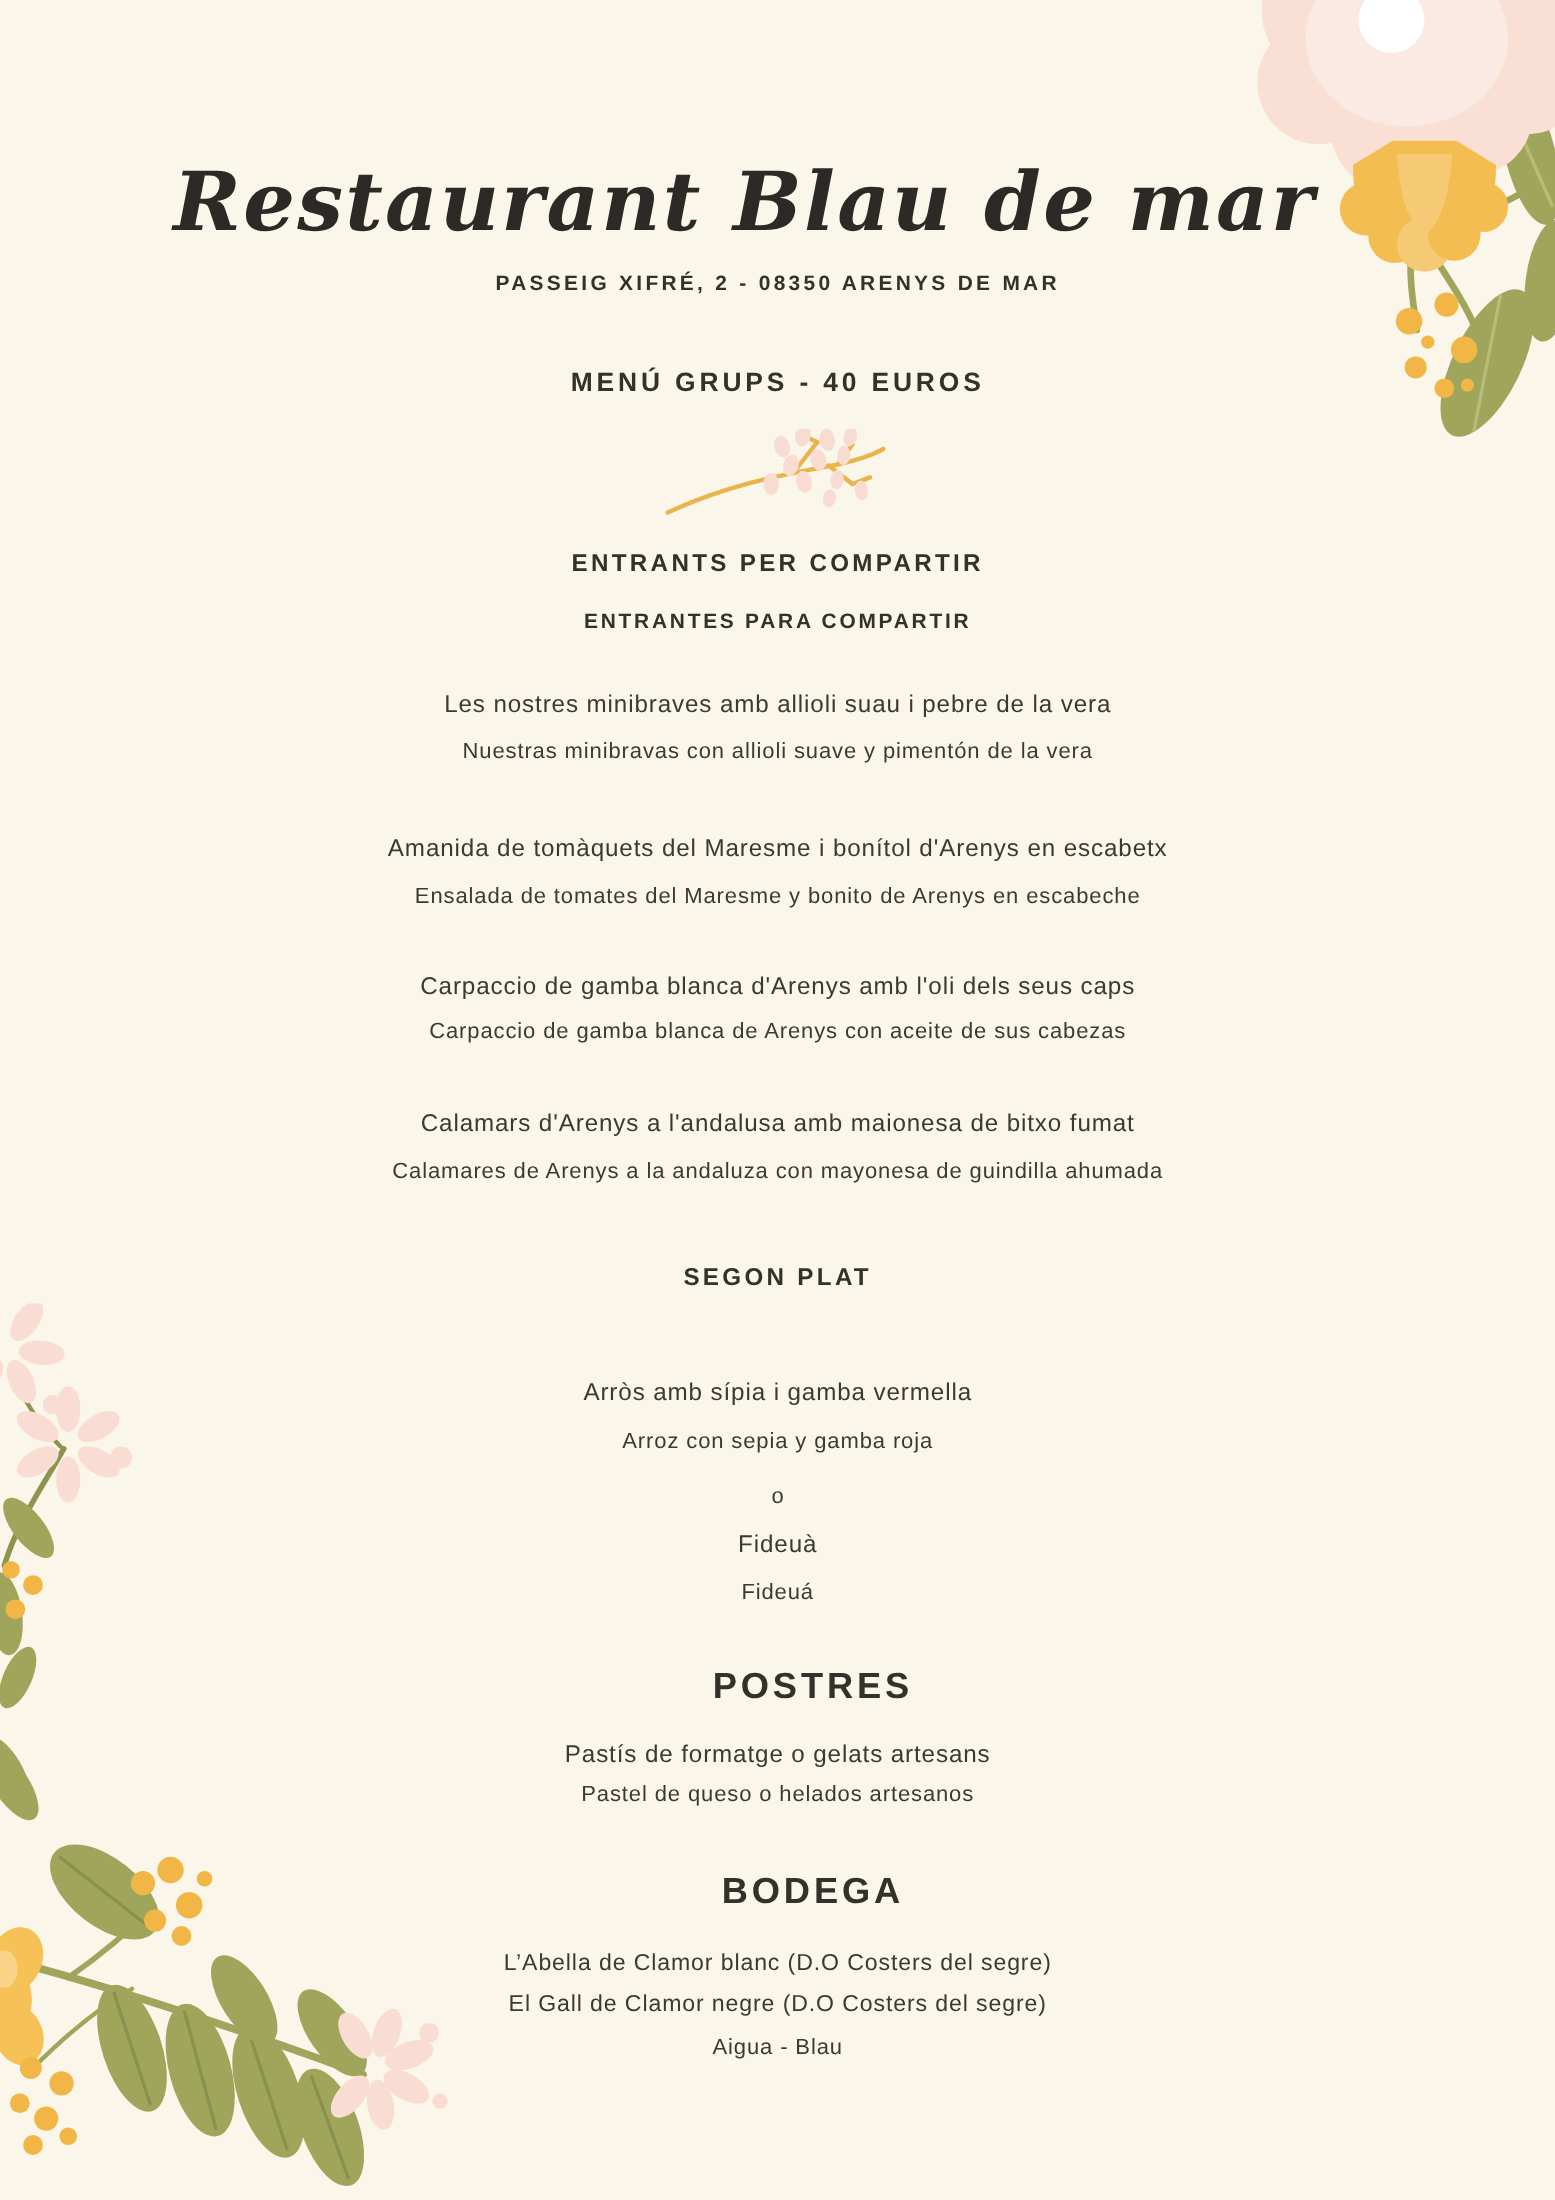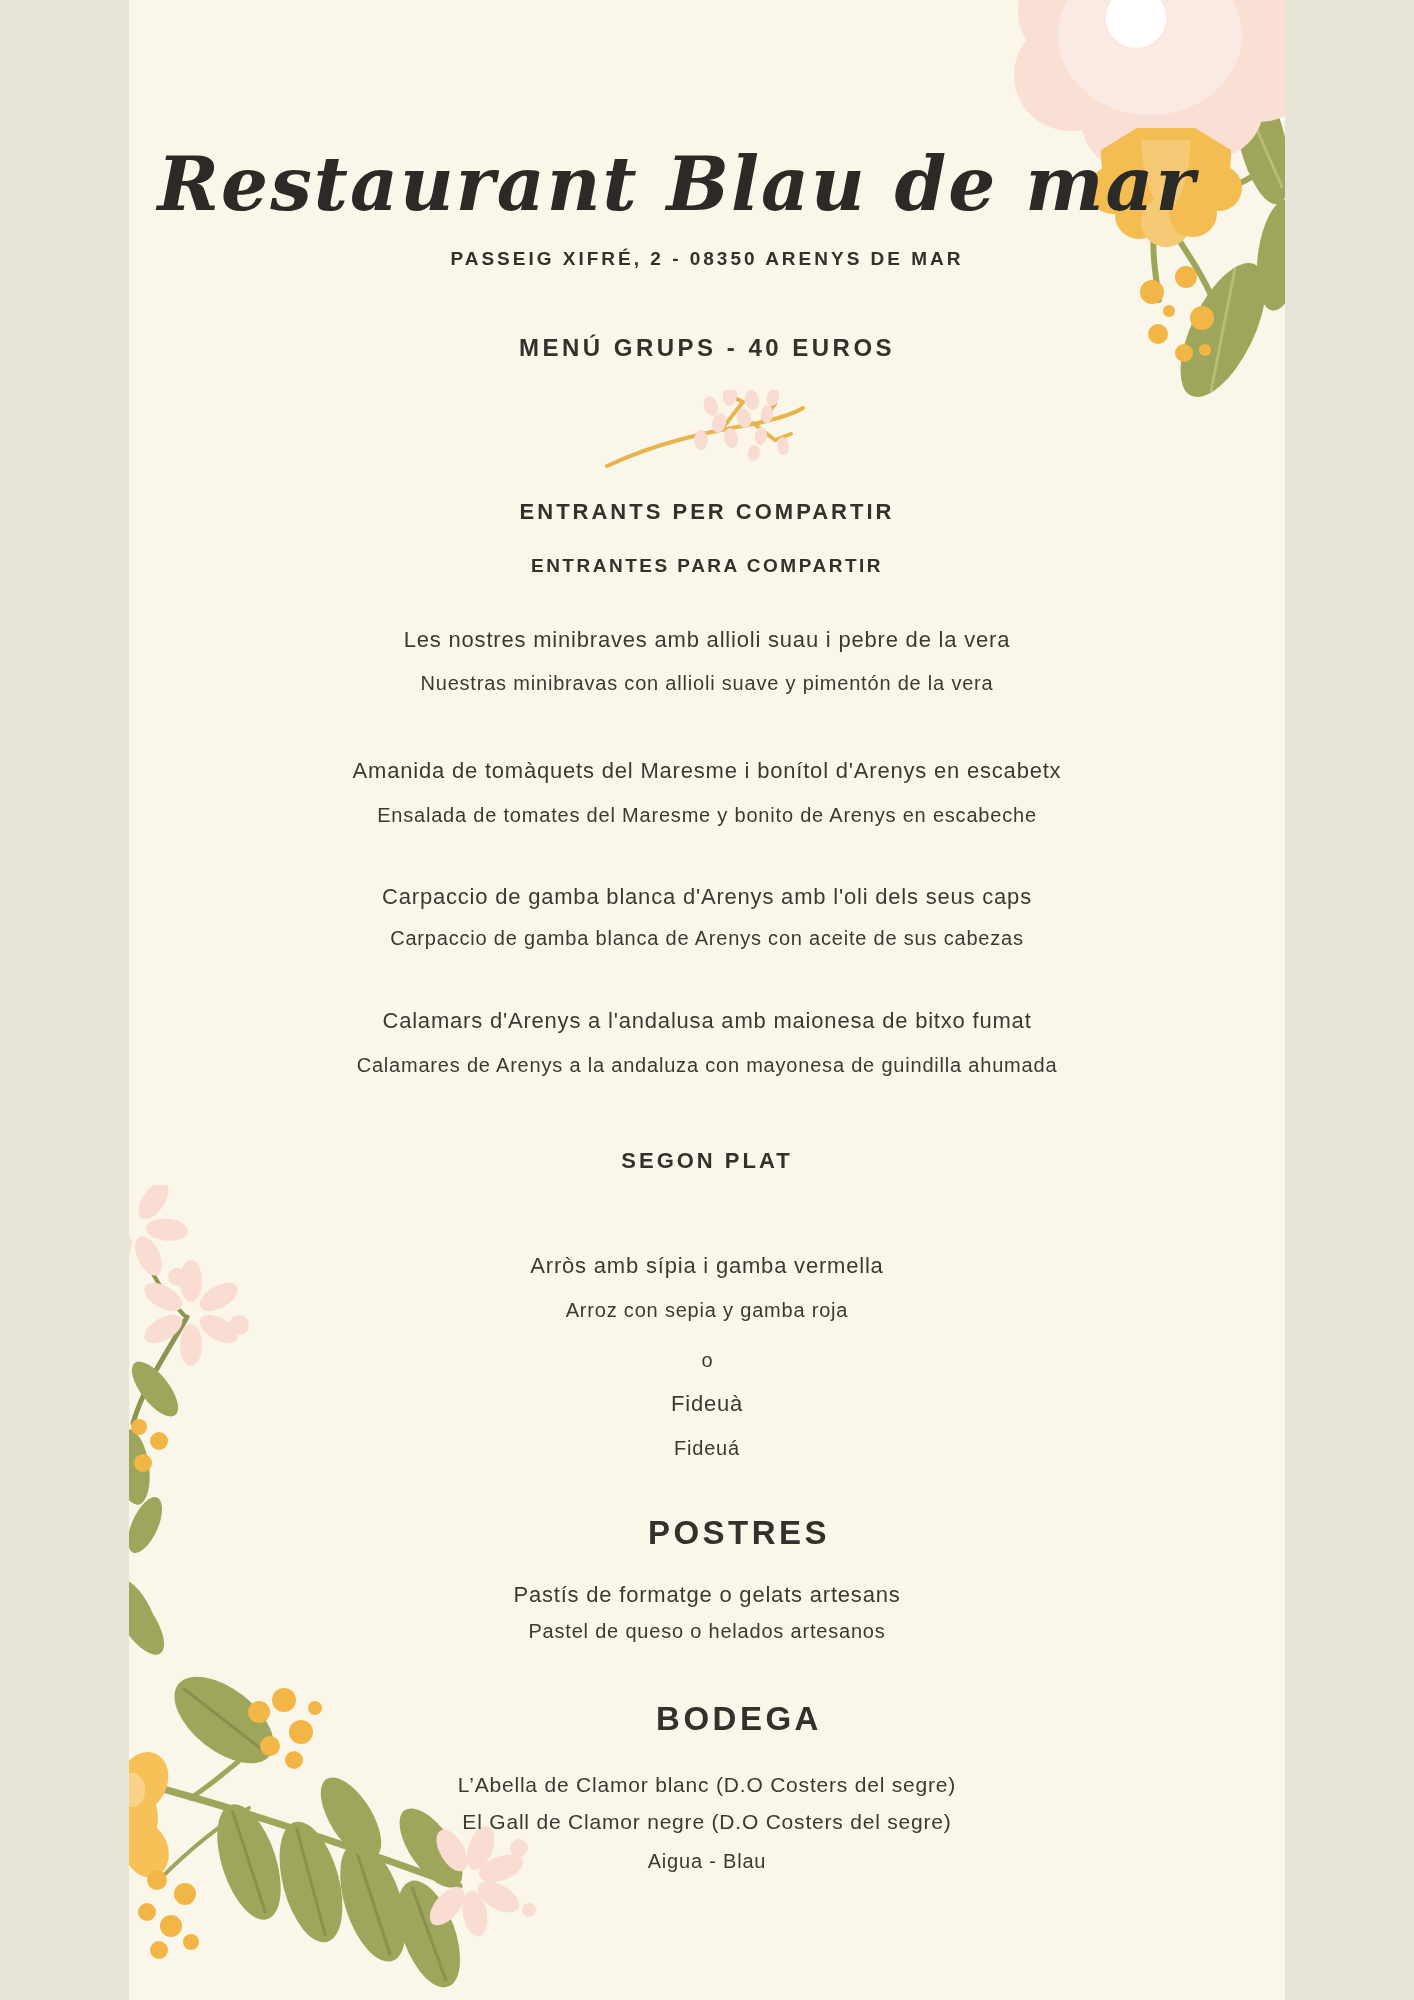--- a/index.html
+++ b/index.html
@@ -1,18 +1,18 @@
 <!DOCTYPE html>
 <html><head>
 <meta charset="utf-8">
 <style>
   html,body{margin:0;padding:0;background:#e8e4d8;}
   .page{
     position:relative;
-    width:1156px;height:2000px;
+    width:1414px;height:2000px;
     margin:0 auto;
     background:#FAF6E9;
     overflow:hidden;
     font-family:"Liberation Sans",sans-serif;
   }
   .line{
     position:absolute;left:0;width:100%;
     text-align:center;
     color:#33312C;
     line-height:1.2;

